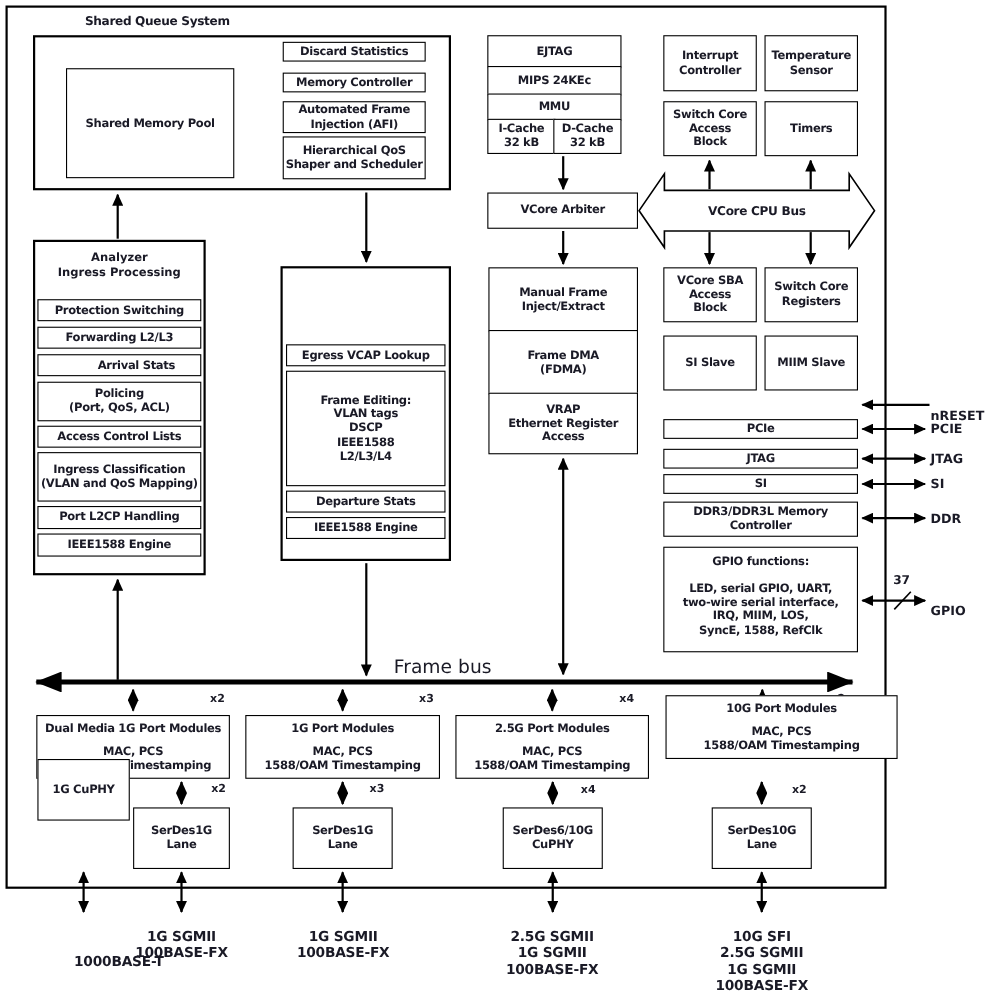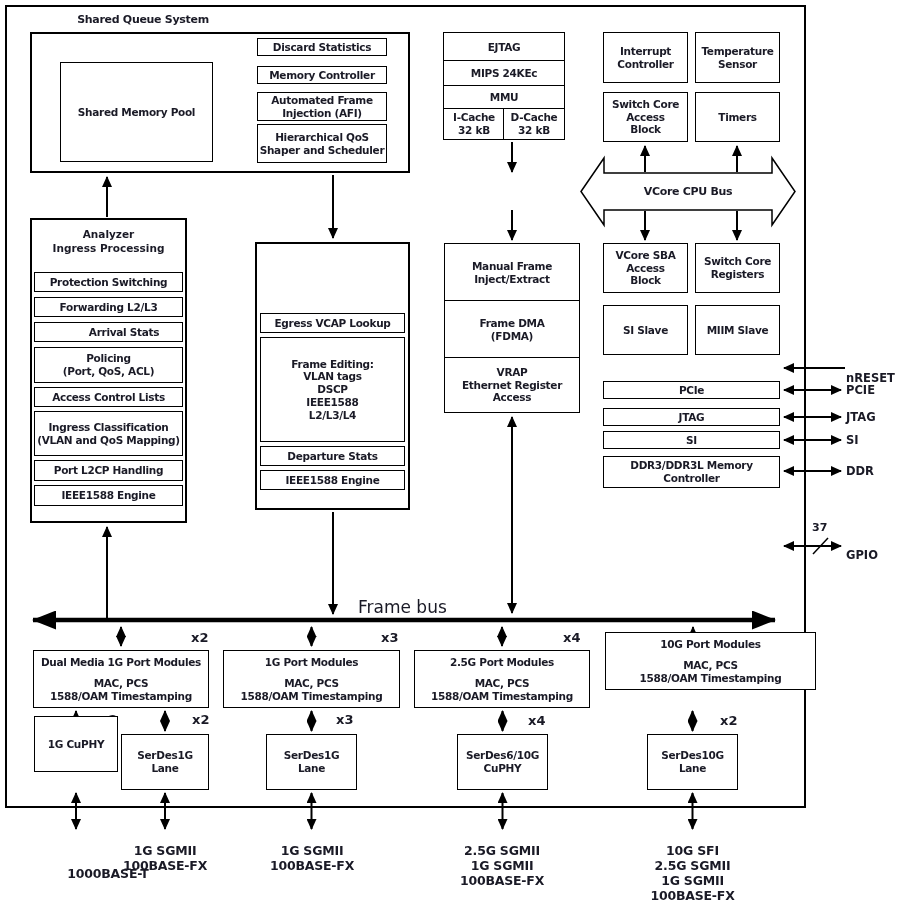--- a/index.html
+++ b/index.html
@@ -13,21 +13,21 @@
     position:absolute;box-sizing:border-box;border:1.5px solid #000;background:#fff;
     display:flex;align-items:center;justify-content:center;text-align:center;
     font-size:10.5px;font-weight:bold;letter-spacing:-0.3px;line-height:1.22;
     white-space:pre-line;
   }
   .container{position:absolute;box-sizing:border-box;border:2px solid #000;background:#fff;}
   .lbl{
     position:absolute;font-size:10.5px;font-weight:bold;letter-spacing:-0.3px;
     text-align:center;white-space:pre-line;line-height:1.25;
   }
-  .mult{position:absolute;font-size:13px;font-weight:bold;}
+  .mult{position:absolute;font-size:10px;font-weight:bold;}
   .pin{position:absolute;font-size:11.5px;font-weight:bold;}
   .ext{position:absolute;font-size:12.5px;font-weight:bold;text-align:center;
        white-space:pre-line;line-height:15px;letter-spacing:-0.2px;}
   .colhead{position:absolute;font-size:10.5px;font-weight:bold;text-align:center;white-space:pre-line;line-height:1.3;}
   .portbox{justify-content:space-between;flex-direction:column;padding:5px 2px 4px 2px;}
 </style>
 </head>
 <body>
 
 <div id="canvas">
@@ -135,20 +135,21 @@
   <div class="b" style="left:260px;top:446px;width:145px;height:20px;">Departure Stats</div>
   <div class="b" style="left:260px;top:470px;width:145px;height:20px;">IEEE1588 Engine</div>
 
   <div class="b" style="left:443px;top:32px;width:122px;height:30px;">EJTAG</div>
   <div class="b" style="left:443px;top:60px;width:122px;height:27px;">MIPS 24KEc</div>
   <div class="b" style="left:443px;top:85px;width:122px;height:25px;">MMU</div>
   <div class="b" style="left:443px;top:108px;width:62px;height:32px;">I-Cache
 32 kB</div>
   <div class="b" style="left:503px;top:108px;width:62px;height:32px;">D-Cache
 32 kB</div>
+  <div class="b" style="left:443px;top:175px;width:137px;height:33px;">VCore Arbiter</div>
   <div class="lbl" style="left:604px;top:185px;width:168px;font-size:11px;">VCore CPU Bus</div>
 
   <div class="b" style="left:603px;top:32px;width:85px;height:51px;">Interrupt
 Controller</div>
   <div class="b" style="left:695px;top:32px;width:85px;height:51px;">Temperature
 Sensor</div>
   <div class="b" style="left:603px;top:92px;width:85px;height:50px;">Switch Core
 Access
 Block</div>
   <div class="b" style="left:695px;top:92px;width:85px;height:50px;">Timers</div>
@@ -167,20 +168,27 @@
   <div class="b" style="left:695px;top:243px;width:85px;height:50px;">Switch Core
 Registers</div>
   <div class="b" style="left:603px;top:305px;width:85px;height:50px;">SI Slave</div>
   <div class="b" style="left:695px;top:305px;width:85px;height:50px;">MIIM Slave</div>
 
   <div class="b" style="left:603px;top:381px;width:177px;height:18px;">PCIe</div>
   <div class="b" style="left:603px;top:408px;width:177px;height:18px;">JTAG</div>
   <div class="b" style="left:603px;top:431px;width:177px;height:18px;">SI</div>
   <div class="b" style="left:603px;top:456px;width:177px;height:32px;">DDR3/DDR3L Memory
 Controller</div>
+  <div class="b" style="left:603px;top:497px;width:177px;height:96px;flex-direction:column;justify-content:flex-start;padding-top:7px;">
+    <div>GPIO functions:</div>
+    <div style="margin-top:11px;">LED, serial GPIO, UART,
+two-wire serial interface,
+IRQ, MIIM, LOS,
+SyncE, 1588, RefClk</div>
+  </div>
 
   <div class="pin" style="left:846px;top:371px;">nRESET</div>
   <div class="pin" style="left:846px;top:383px;">PCIE</div>
   <div class="pin" style="left:846px;top:410px;">JTAG</div>
   <div class="pin" style="left:846px;top:433px;">SI</div>
   <div class="pin" style="left:846px;top:464px;">DDR</div>
   <div class="pin" style="left:846px;top:548px;">GPIO</div>
   <div class="pin" style="left:812px;top:521px;font-size:11px;">37</div>
 
   <div style="position:absolute;left:358px;top:597px;font-size:17px;">Frame bus</div>
@@ -210,21 +218,21 @@
     <div>MAC, PCS
 1588/OAM Timestamping</div>
   </div>
 
   <div class="mult" style="left:100px;top:712px;">x2</div>
   <div class="mult" style="left:192px;top:712px;">x2</div>
   <div class="mult" style="left:336px;top:712px;">x3</div>
   <div class="mult" style="left:528px;top:713px;">x4</div>
   <div class="mult" style="left:720px;top:713px;">x2</div>
 
-  <div class="b" style="left:34px;top:716px;width:84px;height:56px;">1G CuPHY</div>
+  <div class="b" style="left:34px;top:690px;width:84px;height:56px;">1G CuPHY</div>
   <div class="b" style="left:121px;top:734px;width:88px;height:56px;">SerDes1G
 Lane</div>
   <div class="b" style="left:266px;top:734px;width:91px;height:56px;">SerDes1G
 Lane</div>
   <div class="b" style="left:457px;top:734px;width:91px;height:56px;">SerDes6/10G
 CuPHY</div>
   <div class="b" style="left:647px;top:734px;width:91px;height:56px;">SerDes10G
 Lane</div>
 
   <div class="ext" style="left:40px;top:866px;width:136px;">1000BASE-T</div>

